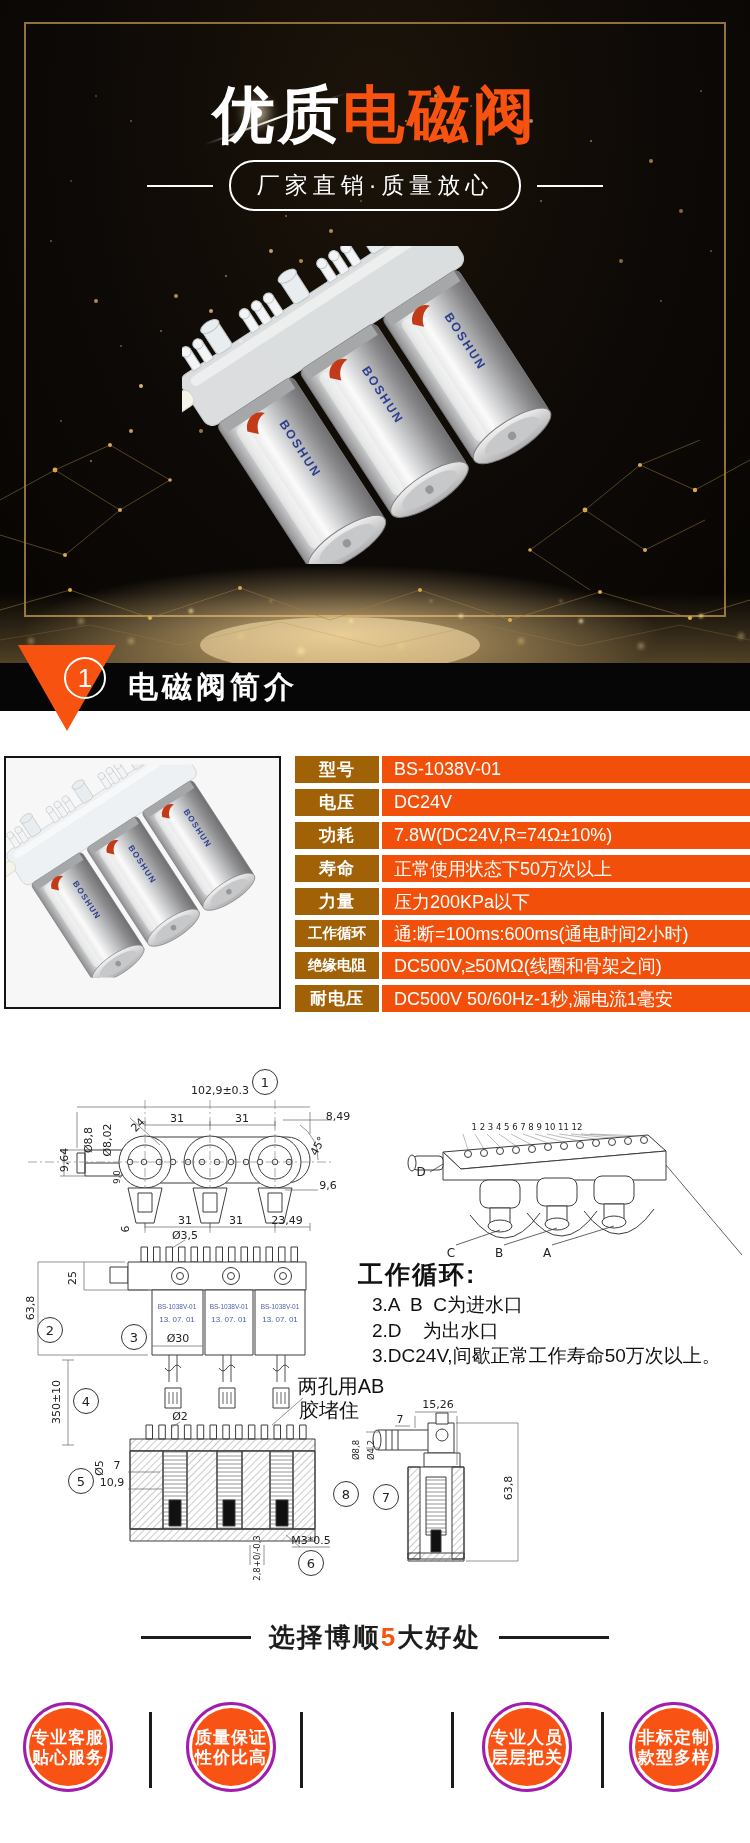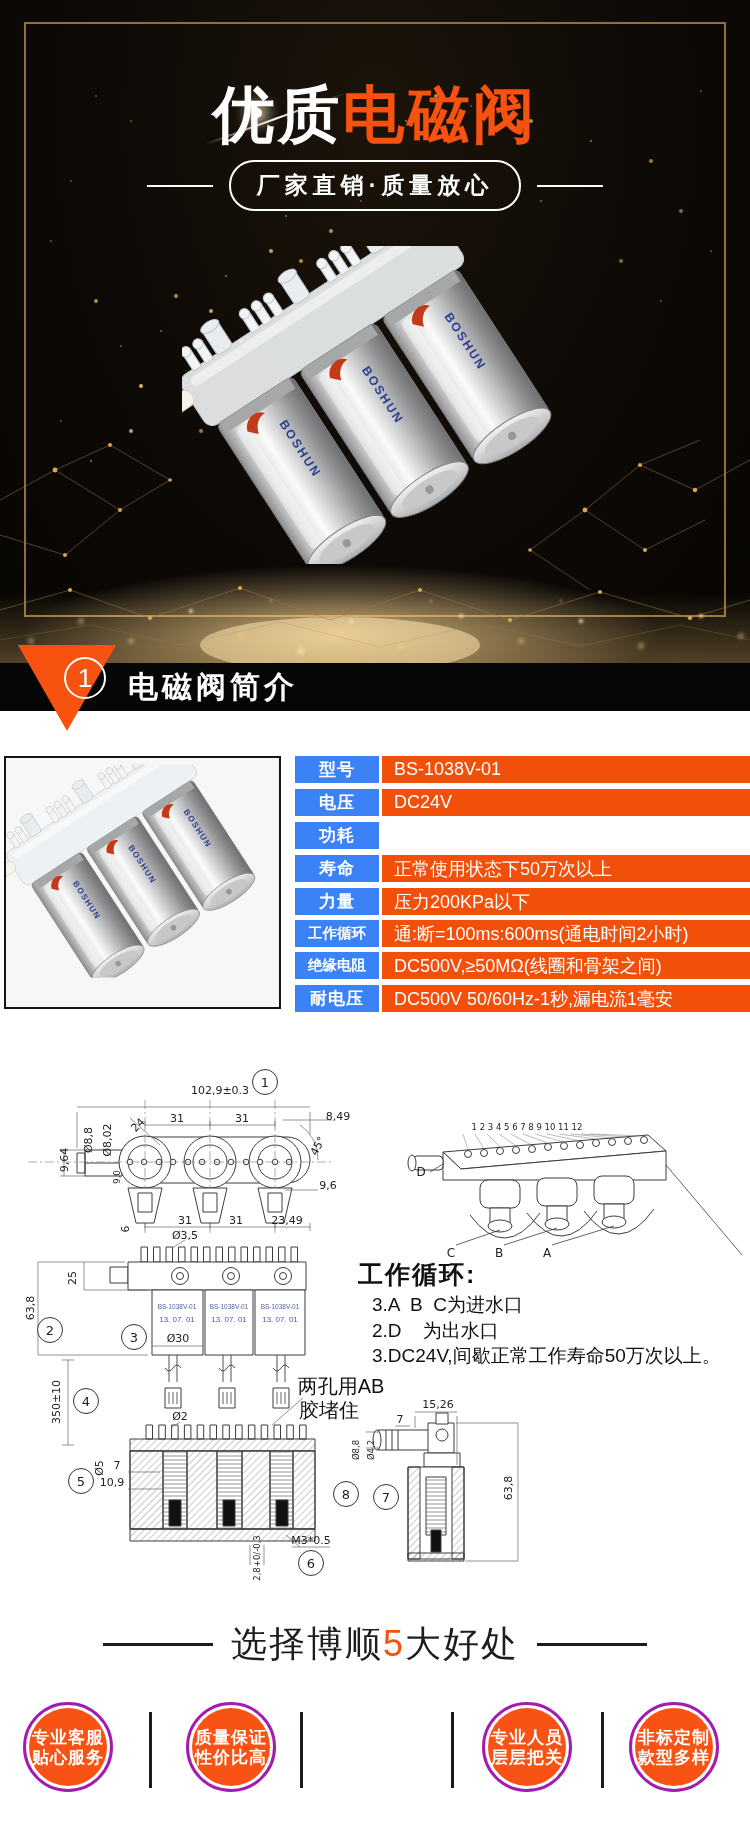--- a/index.html
+++ b/index.html
@@ -39,40 +39,40 @@
   .flare{position:absolute;left:200px;top:118px;width:150px;height:2px;
     background:linear-gradient(90deg,transparent,#fff 50%,transparent);transform:rotate(-20deg);}
   .flare-core{position:absolute;left:252px;top:108px;width:10px;height:10px;border-radius:50%;
     background:#fff;box-shadow:0 0 14px 6px rgba(255,240,200,.8);}
   .hero-title{position:absolute;left:0;top:84px;width:750px;text-align:center;
     font-size:62px;font-weight:900;letter-spacing:3px;line-height:1;}
   .hero-title .w{color:#ffffff;} .hero-title .o{color:#f85211;}
   .hero-sub{position:absolute;left:0;top:160px;width:750px;display:flex;align-items:center;justify-content:center;gap:16px;}
   .hero-sub .ln{width:66px;height:2px;background:#fff;}
   .pill{border:2.5px solid #fff;border-radius:25px;padding:8px 26px;color:#fff;
-    font-size:23px;letter-spacing:5px;font-weight:bold;}
+    font-size:23px;letter-spacing:5px;}
   .badgebar{position:absolute;left:188px;top:223px;width:416px;height:34px;background:#fff;
     display:flex;align-items:center;justify-content:center;gap:46px;}
   .badge{display:flex;align-items:center;gap:10px;font-size:21px;font-weight:bold;color:#0c0c0c;letter-spacing:1px;}
   .sq{width:20px;height:20px;} .sq.o{background:#fb530f;} .sq.k{background:#0a0a0a;}
   .hero-glowband{position:absolute;left:0;bottom:0;width:100%;height:70px;
     background:linear-gradient(to top,rgba(250,205,120,.30),rgba(250,205,120,0));}
   
   .intro{position:absolute;left:0;top:663px;width:750px;height:48px;background:#060606;}
   .intro-tri{position:absolute;left:18px;top:-18px;width:0;height:0;
     border-left:49px solid transparent;border-right:49px solid transparent;border-top:86px solid #f85211;}
   .intro-circ{position:absolute;left:64px;top:-6px;width:38px;height:38px;border:2px solid #fff;
     border-radius:50%;color:#fff;font-size:26px;display:flex;align-items:center;justify-content:center;}
   .intro-title{position:absolute;left:128px;top:0;height:48px;line-height:48px;color:#fff;
     font-size:30px;font-weight:bold;letter-spacing:4px;}
   
   .photo-box{position:absolute;left:4px;top:756px;width:277px;height:253px;border:2px solid #151515;
     background:#f7f7f7;box-sizing:border-box;overflow:hidden;}
   .spec-row{position:absolute;left:0;width:750px;height:27px;}
-  .spec-label{position:absolute;left:295px;top:0;width:84px;height:100%;background:#3b82f6;color:#fff;
+  .spec-label{position:absolute;left:295px;top:0;width:84px;height:100%;background:#a16207;color:#fff;
     font-size:17px;font-weight:bold;display:flex;align-items:center;justify-content:center;letter-spacing:1px;}
   .spec-label.sm{font-size:14.5px;letter-spacing:0;}
   .spec-value{position:absolute;left:382px;right:0;top:0;height:100%;background:#f2500a;color:#fff;
     font-size:18px;display:flex;align-items:center;padding-left:12px;}
   
   .drawing{position:absolute;left:0;top:1030px;width:750px;height:575px;background:#fff;color:#222;}
   .draw-canvas{position:absolute;left:0;top:0;}
   .dim{position:absolute;transform:translate(-50%,-50%);font:11px/1 "DejaVu Sans",sans-serif;
     color:#222;white-space:pre;}
   .dim.r{transform:translate(-50%,-50%) rotate(-90deg);}
@@ -84,21 +84,21 @@
     justify-content:center;transform:translate(-50%,-50%);}
   .tr-title{position:absolute;left:358px;top:228px;font-size:25px;font-weight:bold;color:#111;letter-spacing:2px;}
   .tr-item{position:absolute;left:372px;font-size:19px;color:#111;white-space:pre;}
   .coil-lab{position:absolute;transform:translate(-50%,-50%);color:#4a5fa8;white-space:pre;text-align:center;}
   .coil-lab.l1{font-size:6.5px;} .coil-lab.l2{font-size:8px;}
   .ab-note{position:absolute;transform:translate(-50%,-50%);font-size:20px;color:#111;white-space:pre;}
   
   .ben-title{position:absolute;left:0;top:1620px;width:750px;display:flex;align-items:center;
     justify-content:center;gap:18px;}
   .ben-title .ln{width:110px;height:3px;background:#1d1d1d;}
-  .ben-title .txt{font-size:36px;font-weight:normal;color:#1d1d1d;letter-spacing:2px;}
+  .ben-title .txt{font-size:26px;font-weight:bold;color:#1d1d1d;letter-spacing:2px;}
   .ben-title .num{color:#f85211;}
   .ben-circle{position:absolute;top:1747px;width:90px;height:90px;transform:translate(-50%,-50%);
     border:3px solid #a21caf;border-radius:50%;padding:3px;box-sizing:border-box;}
   .ben-inner{width:100%;height:100%;background:#f85315;border-radius:50%;display:flex;
     flex-direction:column;align-items:center;justify-content:center;gap:3px;}
   .ben-inner span{font-size:17px;font-weight:bold;color:#fff;letter-spacing:1px;line-height:1;}
   .ben-sep{position:absolute;top:1712px;width:3px;height:76px;background:#1a1a1a;}
 </style>
 </head>
 <body>
@@ -272,20 +272,21 @@
   <div class="spec-row" style="top:756px">
     <div class="spec-label">型号</div>
     <div class="spec-value">BS-1038V-01</div>
   </div>
   <div class="spec-row" style="top:789px">
     <div class="spec-label">电压</div>
     <div class="spec-value">DC24V</div>
   </div>
   <div class="spec-row" style="top:822px">
     <div class="spec-label">功耗</div>
+    <div class="spec-value">7.8W(DC24V,R=74Ω±10%)</div>
   </div>
   <div class="spec-row" style="top:855px">
     <div class="spec-label">寿命</div>
     <div class="spec-value">正常使用状态下50万次以上</div>
   </div>
   <div class="spec-row" style="top:888px">
     <div class="spec-label">力量</div>
     <div class="spec-value">压力200KPa以下</div>
   </div>
   <div class="spec-row" style="top:920px">

